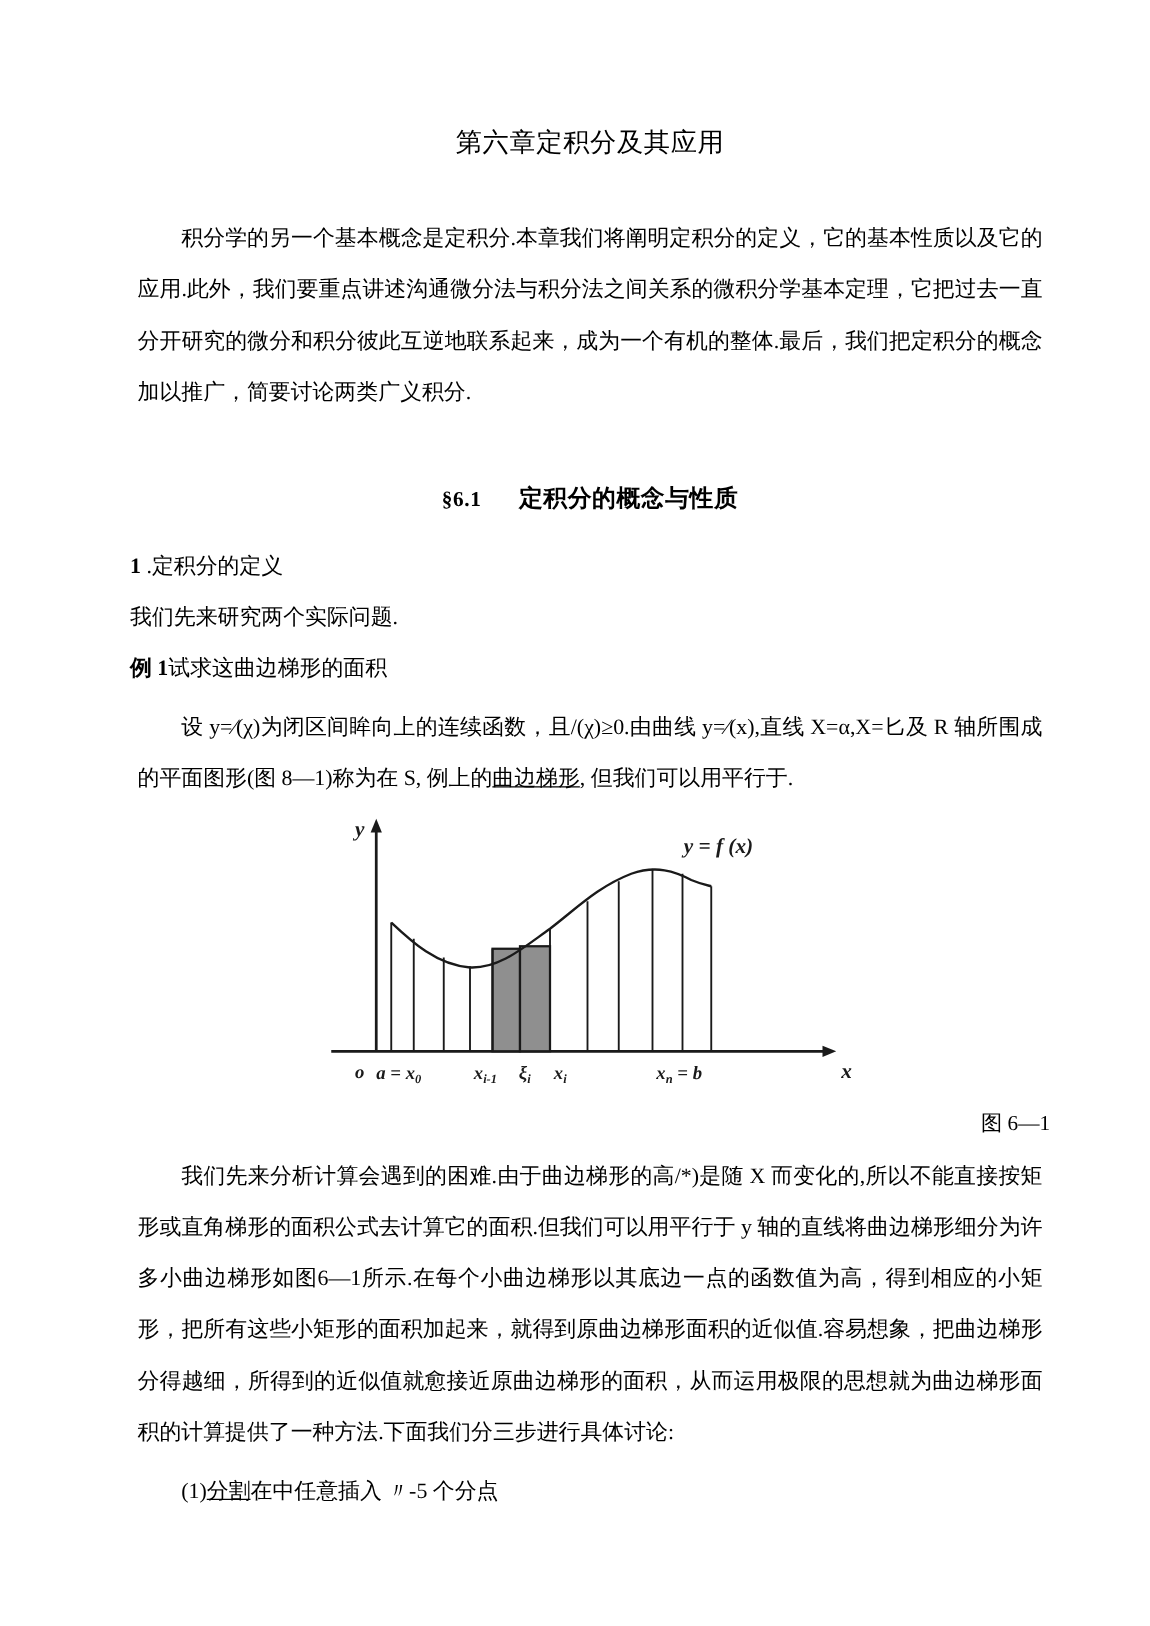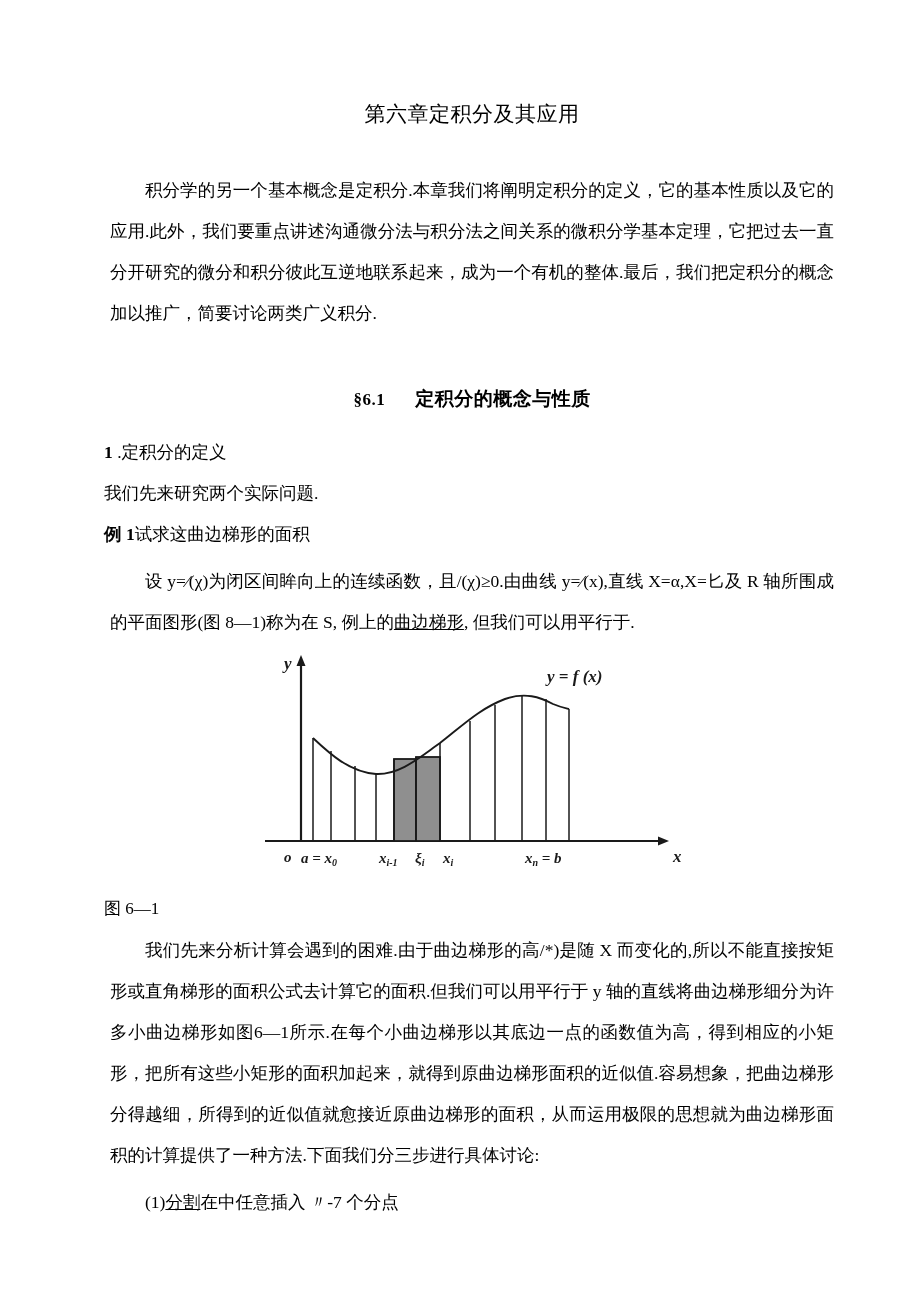--- a/index.html
+++ b/index.html
@@ -88,23 +88,23 @@
   
   .figure-wrap {
     margin: 6px 0 0 0;
     text-align: center;
   }
   .figure-svg {
     display: block;
     margin: 0 auto;
   }
   .figure-caption {
-    text-align: left;
+    text-align: right;
     font-size: 17px;
-    margin-top: 10px;
+    margin-top: 0;
     line-height: 30px;
   }
 </style>
 </head>
 <body>
 
 <div class="page">
   <div class="content">
 
     <h1 class="chapter-title">第六章定积分及其应用</h1>
@@ -190,17 +190,17 @@
           <text x="268" y="214">x<tspan font-size="10" dy="3">n</tspan><tspan font-size="15" dy="-3"> = b</tspan></text>
         </g>
       </svg>
 
       <div class="figure-caption">图 6—1</div>
     </div>
 
     <p class="para indent">我们先来分析计算会遇到的困难.由于曲边梯形的高/*)是随 X 而变化的,所以不能直接按矩形或直角梯形的面积公式去计算它的面积.但我们可以用平行于 y 轴的直线将曲边梯形细分为许多小曲边梯形如图6—1所示.在每个小曲边梯形以其底边一点的函数值为高，得到相应的小矩形，把所有这些小矩形的面积加起来，就得到原曲边梯形面积的近似值.容易想象，把曲边梯形分得越细，所得到的近似值就愈接近原曲边梯形的面积，从而运用极限的思想就为曲边梯形面积的计算提供了一种方法.下面我们分三步进行具体讨论:</p>
 
     <p class="para" style="text-indent:2em;">
-      <span>(1)</span><span class="uline">分割</span><span>在中任意插入 〃-7 个分点</span>
+      <span>(1)</span><span class="uline">分割</span><span>在中任意插入 〃-5 个分点</span>
     </p>
 
   </div>
 </div>
 
 </body></html>

